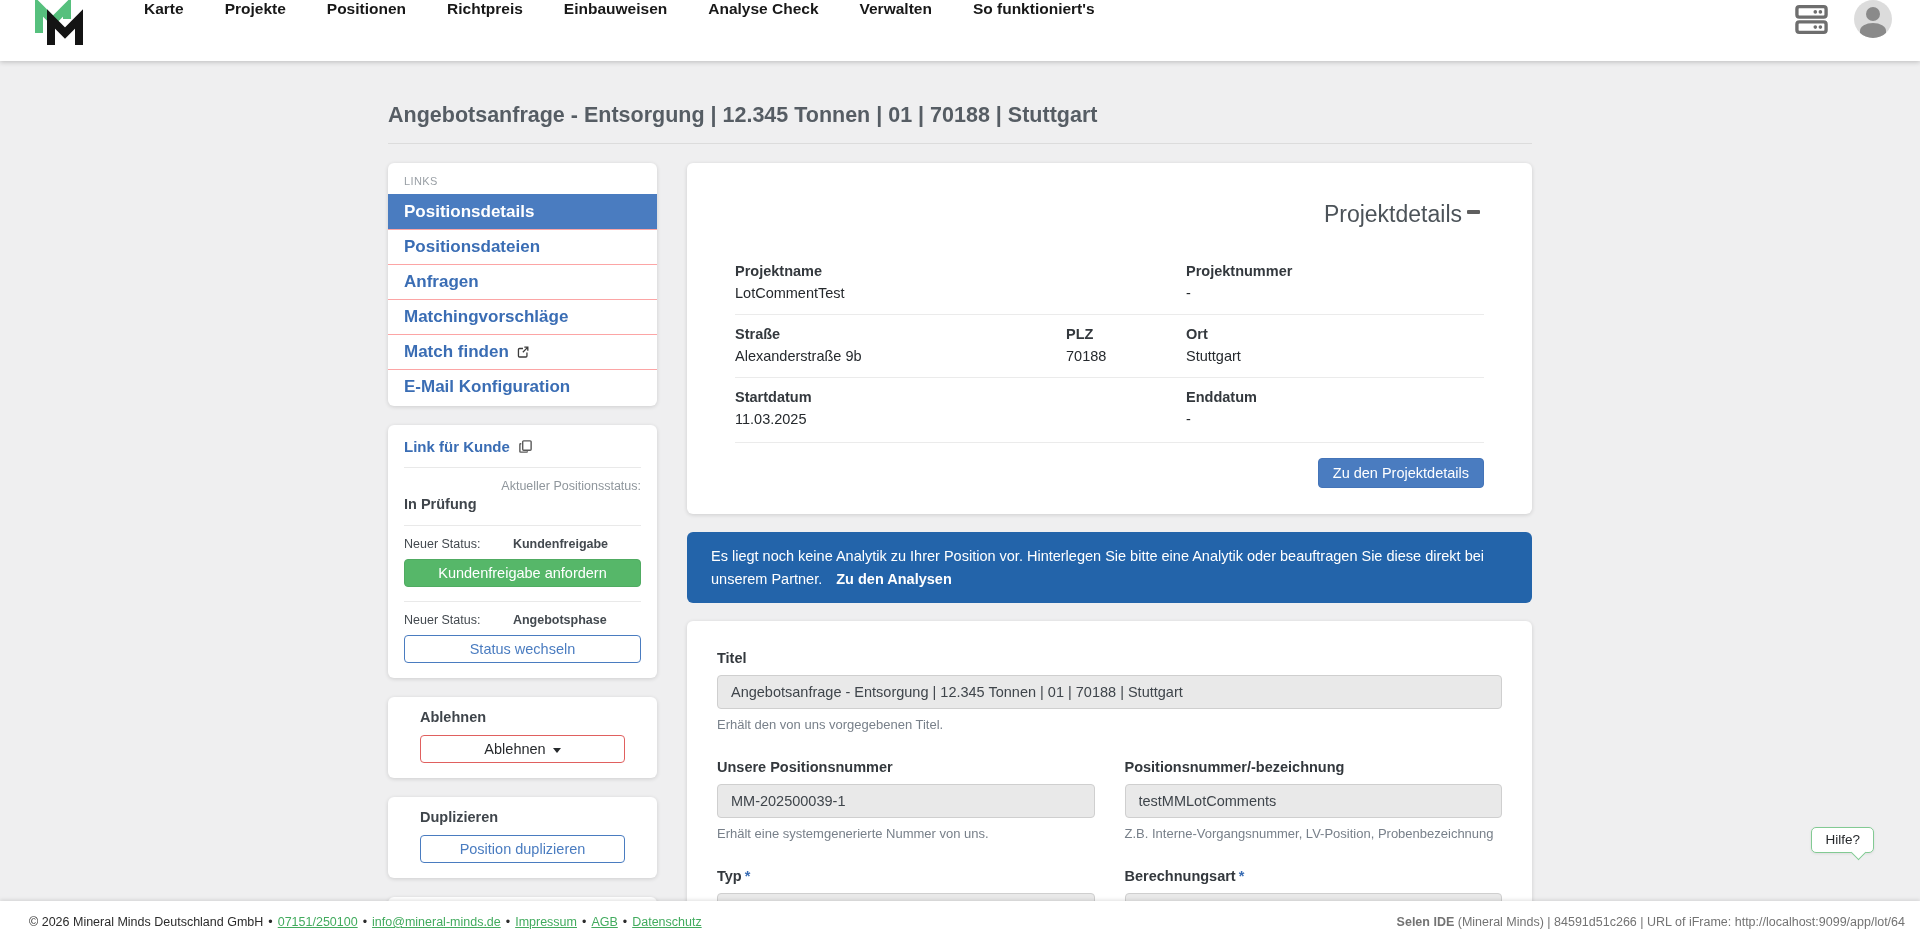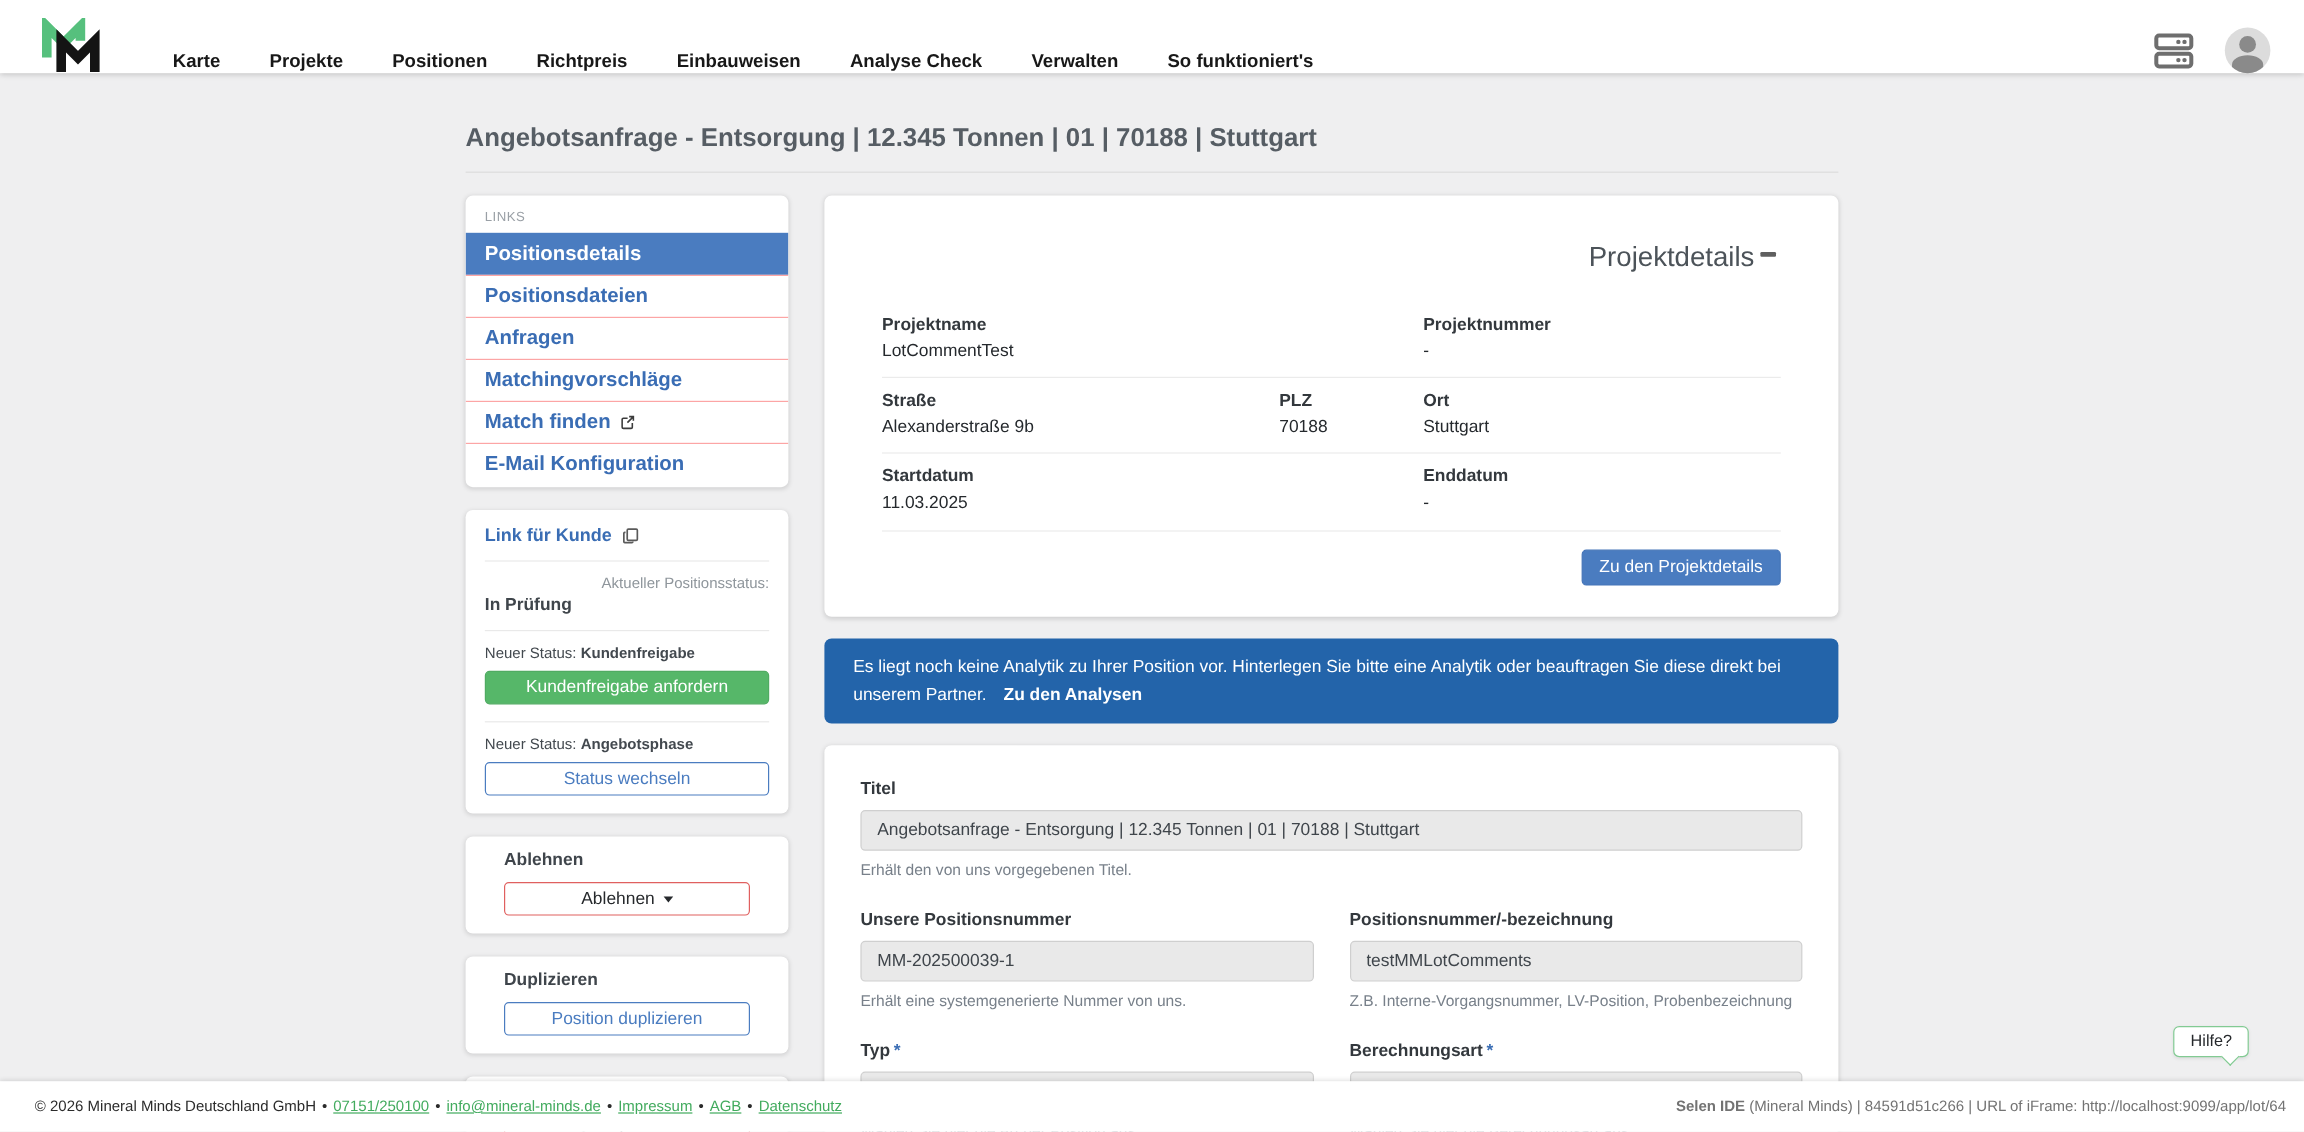--- a/index.html
+++ b/index.html
@@ -10,21 +10,21 @@
     overflow: hidden;
     position: relative;
     color: #212529;
   }
   a { text-decoration: none; }
 
   
   .topbar {
     height: 61px; background: #fff;
     box-shadow: 0 1px 5px rgba(0,0,0,.22);
-    display: flex; align-items: flex-end;
+    display: flex; align-items: flex-start;
     padding: 0 28px 0 34px;
     position: relative; z-index: 30;
   }
   .logo { margin-right: 56px; cursor: pointer; display: flex; align-items: center; }
   .nav { display: flex; gap: 41px; }
   .nav a { font-size: 15.5px; font-weight: 700; color: #181818; }
   .topbar-right { margin-left: auto; display: flex; align-items: center; gap: 24px; }
   .avatar {
     width: 38px; height: 38px; border-radius: 50%;
     background: #dcdcdc; overflow: hidden; position: relative; cursor: pointer;
@@ -56,21 +56,21 @@
 
   
   .status-card { padding: 13px 16px 15px; }
   .kunde-row { display: flex; align-items: center; gap: 8px; padding-bottom: 12px;
     border-bottom: 1px solid #e9e9e9; }
   .kunde-link { font-size: 15px; font-weight: 600; color: #3a6db4; cursor: pointer; }
   .muted-label { font-size: 12.5px; color: #8f969c; margin-top: 11px; text-align: right; }
   .status-big { font-size: 14.5px; font-weight: 700; color: #3f454b; margin: 3px 0 13px; }
   .status-divider { border: none; border-top: 1px solid #e9e9e9; margin: 0; }
   .new-status { font-size: 12.5px; color: #43494f; margin: 11px 0 8px; }
-  .new-status b { font-weight: 700; }
+  .new-status b { font-weight: 700; margin-left: 29px; }
   .btn { display: block; width: 100%; text-align: center; border-radius: 4px;
     font-size: 14.5px; font-family: inherit; padding: 5px 0; cursor: pointer; }
   .btn-green { background: #56b769; border: 1px solid #50ab62; color: #fff; margin-bottom: 14px; }
   .btn-outline-blue { background: #fff; border: 1px solid #4a7cc0; color: #4a7cc0; }
   .btn-outline-red { background: #fff; border: 1px solid #e0605f; color: #26292c; }
 
   
   .action-card { padding: 12px 32px 15px; }
   .action-card h3 { margin: 0 0 10px; font-size: 14.5px; font-weight: 700; color: #3f454b; }
   .caret { display: inline-block; width: 0; height: 0; margin-left: 7px; vertical-align: middle;
@@ -113,21 +113,21 @@
   .footer { position: fixed; left: 0; right: 0; bottom: 0; height: 42px; background: #fff;
     box-shadow: 0 -1px 4px rgba(0,0,0,.13); display: flex; align-items: center;
     justify-content: space-between; padding: 0 15px 0 29px; font-size: 12.5px; color: #2b2b2b;
     z-index: 40; }
   .footer-left { display: flex; align-items: center; gap: 5px; }
   .footer-left a { color: #42ab5e; text-decoration: underline; }
   .footer-right { color: #737373; }
   .footer-right b { font-weight: 700; }
 
   
-  .help-bubble { position: fixed; right: 46px; bottom: 62px; z-index: 41;
+  .help-bubble { position: fixed; right: 46px; bottom: 90px; z-index: 41;
     background: #fff; border: 1px solid #82ca93; border-radius: 5px;
     padding: 4px 13px 5px; font-size: 13.5px; color: #26292c; cursor: pointer;
     box-shadow: 0 1px 3px rgba(0,0,0,.08); }
   .help-bubble::after { content: ""; position: absolute; right: 9px; bottom: -6px;
     width: 10px; height: 10px; background: #fff; transform: rotate(45deg);
     border-right: 1px solid #82ca93; border-bottom: 1px solid #82ca93; }
 </style>
 </head>
 <body>
 

